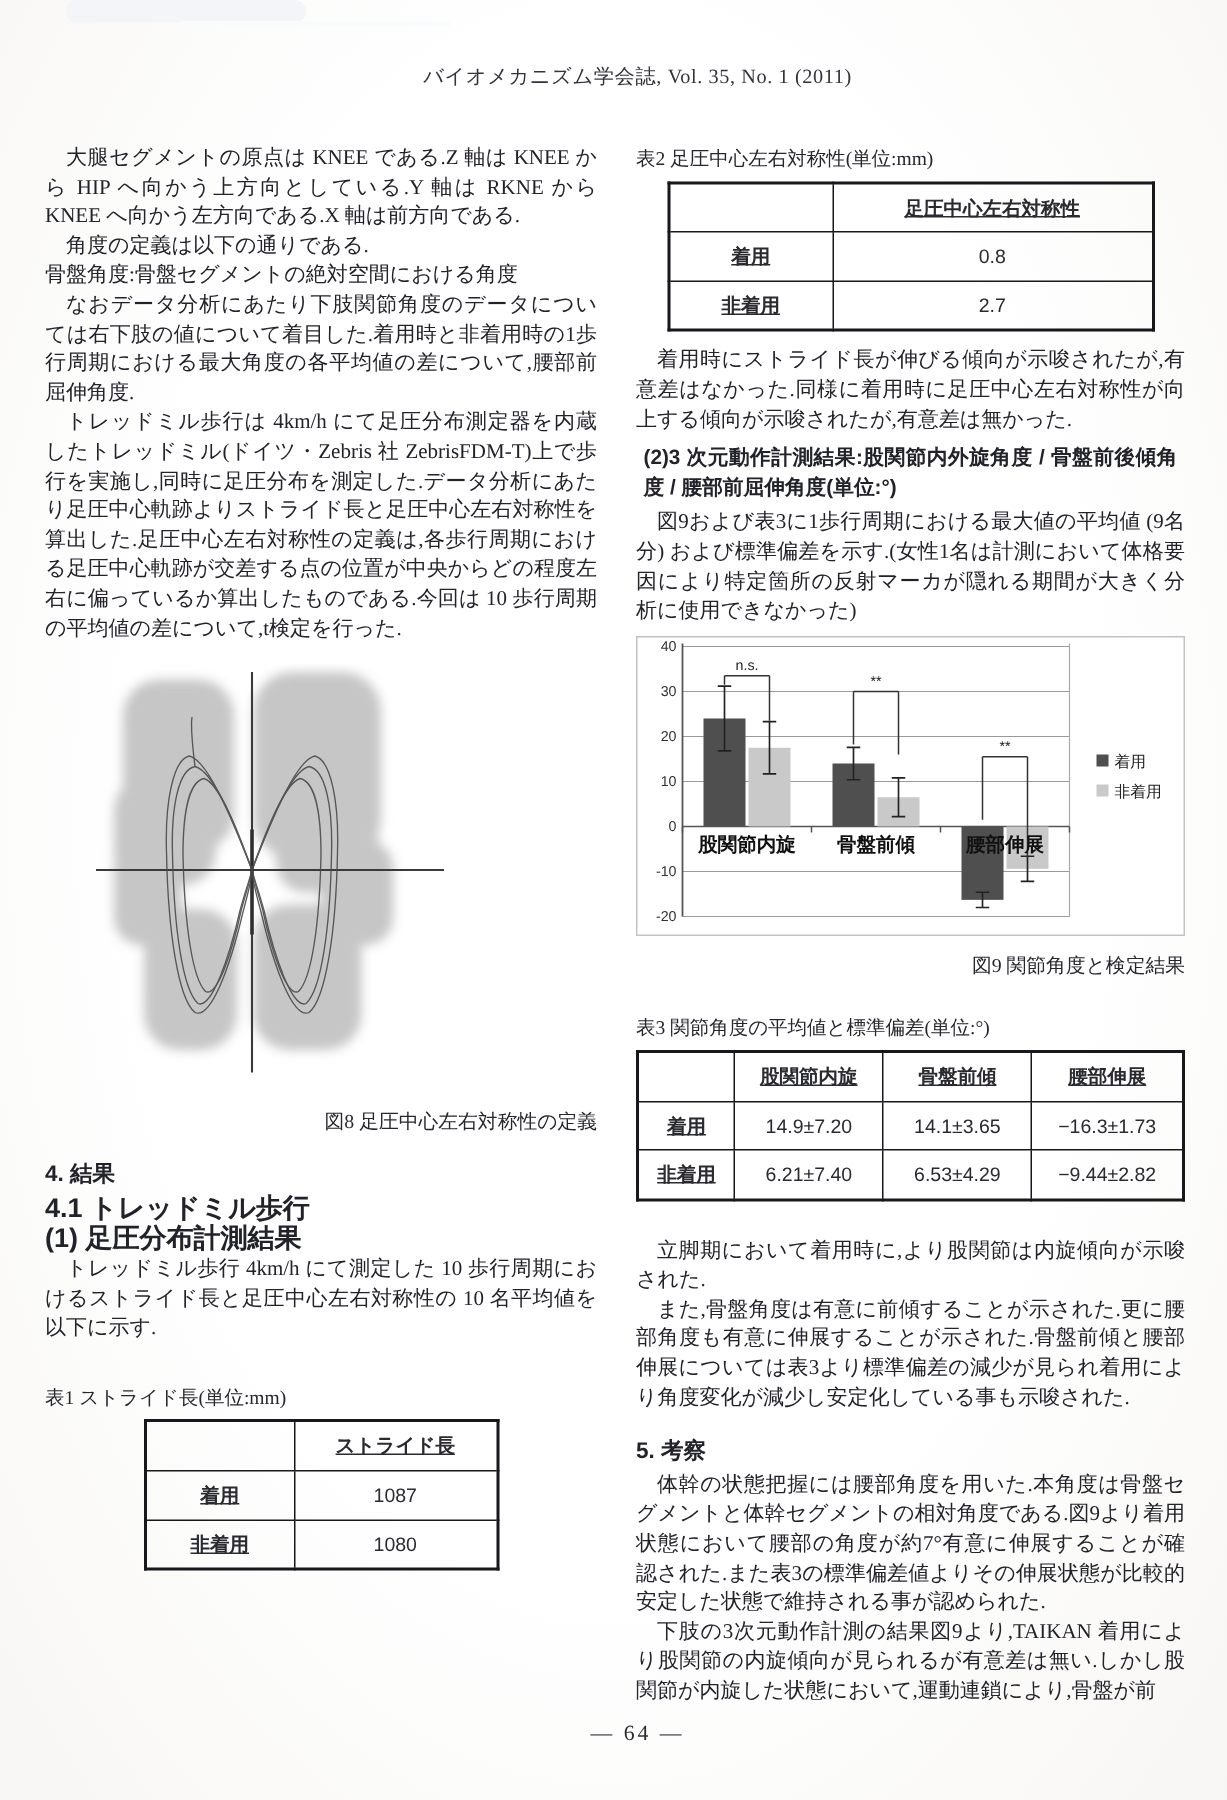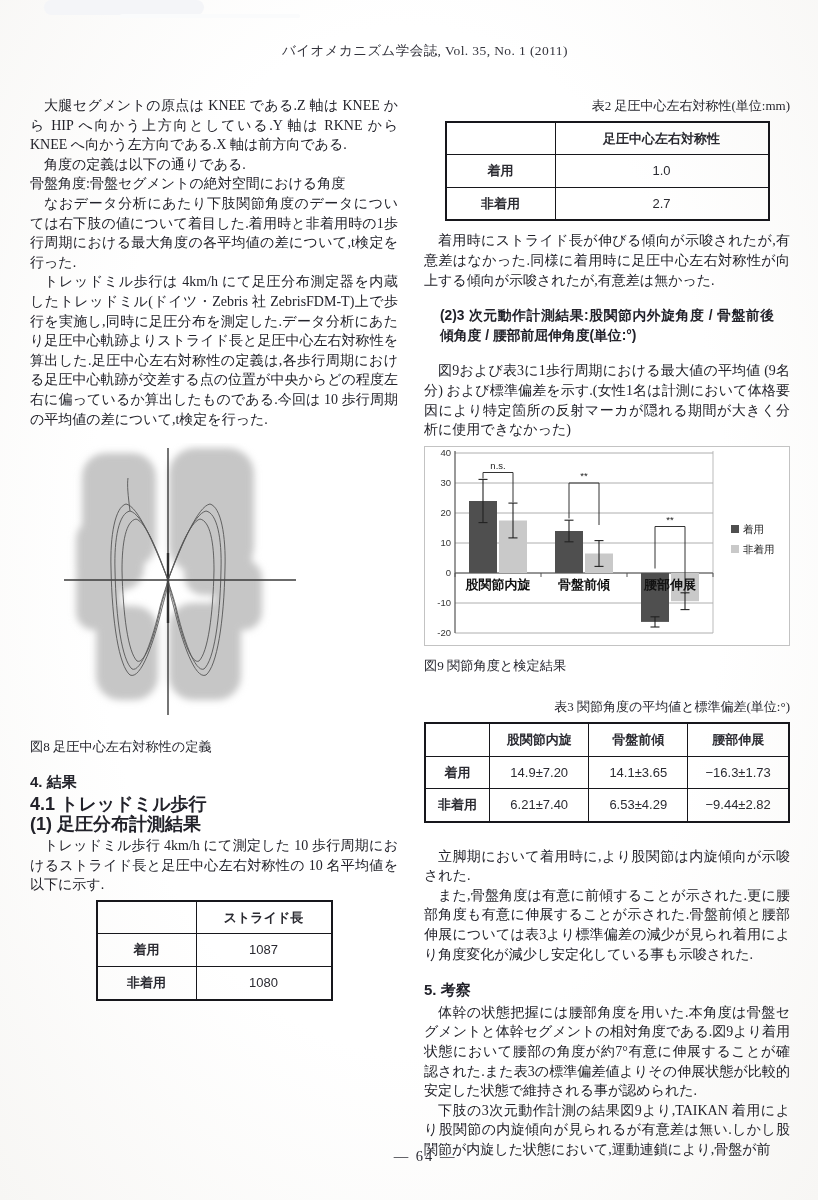--- a/index.html
+++ b/index.html
@@ -10,27 +10,27 @@
   .smudge2{position:absolute;left:120px;top:14px;width:180px;height:4px;background:#fafbfc;border-radius:3px;}
   .header{position:absolute;top:42px;left:16px;width:100%;text-align:center;
           font-size:13.5px;letter-spacing:.4px;color:#33333c;}
   .col{position:absolute;top:96px;font-size:14px;line-height:19.6px;text-align:justify;}
   .col-left{left:30px;width:368px;}
   .col-right{left:424px;width:366px;}
   p{margin:0;}
   .indent{text-indent:1em;}
   h2.sec{font-family:"Liberation Sans","DejaVu Sans",sans-serif;font-weight:bold;font-size:15px;margin:16px 0 3px;}
   .subhead{font-family:"Liberation Sans","DejaVu Sans",sans-serif;font-weight:bold;font-size:18px;margin:1px 0;}
-  .bold-head{font-family:"Liberation Sans","DejaVu Sans",sans-serif;font-weight:bold;font-size:13.8px;line-height:19.6px;margin:16px;}
-  .tbl-caption{text-align:right;font-size:13px;margin-top:8px;color:#26262e;}
-  .fig-caption{text-align:left;font-size:13.2px;margin-top:10px;color:#26262e;}
+  .bold-head{font-family:"Liberation Sans","DejaVu Sans",sans-serif;font-weight:bold;font-size:13.8px;line-height:19.6px;margin:5px;}
+  .tbl-caption{text-align:left;font-size:13px;margin-top:8px;color:#26262e;}
+  .fig-caption{text-align:right;font-size:13.2px;margin-top:10px;color:#26262e;}
   table.dtable{border-collapse:collapse;border:2px solid #17171c;margin:5px auto 0;
        font-family:"Liberation Sans","DejaVu Sans",sans-serif;font-size:13px;color:#2a2a31;}
   table.dtable td,table.dtable th{border:1px solid #17171c;text-align:center;font-weight:normal;padding:6px 6px;}
-  table.dtable th{font-weight:bold;}
+  table.dtable th{font-weight:bold;text-decoration:underline;}
   .t2 .c1{width:96px;} .t2 .c2{width:200px;}
   .t1 .c1{width:86px;} .t1 .c2{width:122px;}
   .t3{font-size:12.5px;}
   .t3 .c0{width:62px;} .t3 .cv{width:94px;}
   figure.fig8{margin:14px 0 2px;text-align:center;}
   .fig9-box{width:366px;height:200px;border:1px solid #c3c3c3;margin-top:6px;box-sizing:border-box;background:#fff;}
   .mt{margin-top:10px;}
   .mt2{margin-top:24px;}
   .footer{position:absolute;top:1148px;left:0;width:100%;text-align:center;font-size:14.5px;color:#2c2c34;letter-spacing:2px;padding-left:16px;}
 </style>
@@ -40,21 +40,21 @@
 <div class="page">
   <div class="smudge"></div>
   <div class="smudge2"></div>
 
   <div class="header">バイオメカニズム学会誌, Vol. 35, No. 1 (2011)</div>
 
   <div class="col col-left">
     <p class="indent">大腿セグメントの原点は KNEE である.Z 軸は KNEE から HIP へ向かう上方向としている.Y 軸は RKNE から KNEE へ向かう左方向である.X 軸は前方向である.</p>
     <p class="indent">角度の定義は以下の通りである.</p>
     <p>骨盤角度:骨盤セグメントの絶対空間における角度</p>
-    <p class="indent">なおデータ分析にあたり下肢関節角度のデータについては右下肢の値について着目した.着用時と非着用時の1歩行周期における最大角度の各平均値の差について,t検定を行った.</p>
+    <p class="indent">なおデータ分析にあたり下肢関節角度のデータについては右下肢の値について着目した.着用時と非着用時の1歩行周期における最大角度の各平均値の差について,腰部前屈伸角度.</p>
     <p class="indent">トレッドミル歩行は 4km/h にて足圧分布測定器を内蔵したトレッドミル(ドイツ・Zebris 社 ZebrisFDM-T)上で歩行を実施し,同時に足圧分布を測定した.データ分析にあたり足圧中心軌跡よりストライド長と足圧中心左右対称性を算出した.足圧中心左右対称性の定義は,各歩行周期における足圧中心軌跡が交差する点の位置が中央からどの程度左右に偏っているか算出したものである.今回は 10 歩行周期の平均値の差について,t検定を行った.</p>
 
     <figure class="fig8">
       <svg width="300" height="278" viewBox="0 0 300 278">
         <defs>
             <filter id="blur8" x="-20%" y="-20%" width="140%" height="140%">
               <feGaussianBlur stdDeviation="3.5"></feGaussianBlur>
             </filter>
           </defs>
         <g filter="url(#blur8)" fill="#c6c6c6">
@@ -83,20 +83,21 @@
         </g>
       </svg>
       <figcaption class="fig-caption">図8 足圧中心左右対称性の定義</figcaption>
     </figure>
 
     <h2 class="sec">4. 結果</h2>
     <div class="subhead">4.1 トレッドミル歩行</div>
     <div class="subhead">(1) 足圧分布計測結果</div>
     <p class="indent">トレッドミル歩行 4km/h にて測定した 10 歩行周期におけるストライド長と足圧中心左右対称性の 10 名平均値を以下に示す.</p>
 
+    <div class="tbl-caption" style="margin-top:26px;">表1 ストライド長(単位:mm)</div>
     <table class="dtable t1">
       <tbody>
           <tr>
         <th class="c1"></th>
         <th class="c2">ストライド長</th>
       </tr>
       <tr>
         <th>着用</th>
         <td>1087</td>
       </tr>
@@ -111,21 +112,21 @@
   <div class="col col-right">
     <div class="tbl-caption" style="margin-top:0;">表2 足圧中心左右対称性(単位:mm)</div>
     <table class="dtable t2">
       <tbody>
           <tr>
         <th class="c1"></th>
         <th class="c2">足圧中心左右対称性</th>
       </tr>
       <tr>
         <th>着用</th>
-        <td>1.0</td>
+        <td>0.8</td>
       </tr>
       <tr>
         <th>非着用</th>
         <td>2.7</td>
       </tr>
     </tbody>
       </table>
 
     <p class="indent mt">着用時にストライド長が伸びる傾向が示唆されたが,有意差はなかった.同様に着用時に足圧中心左右対称性が向上する傾向が示唆されたが,有意差は無かった.</p>
     <p class="bold-head">(2)3 次元動作計測結果:股関節内外旋角度 / 骨盤前後傾角度 / 腰部前屈伸角度(単位:°)</p>

